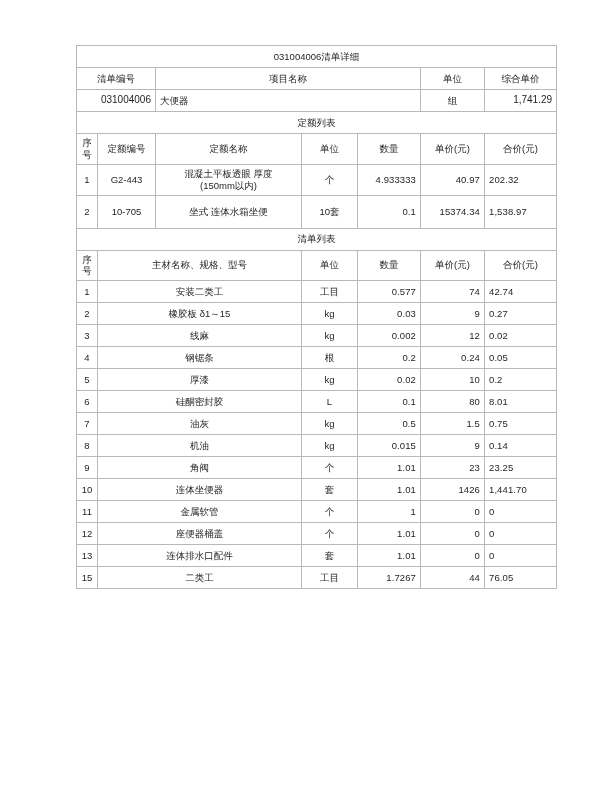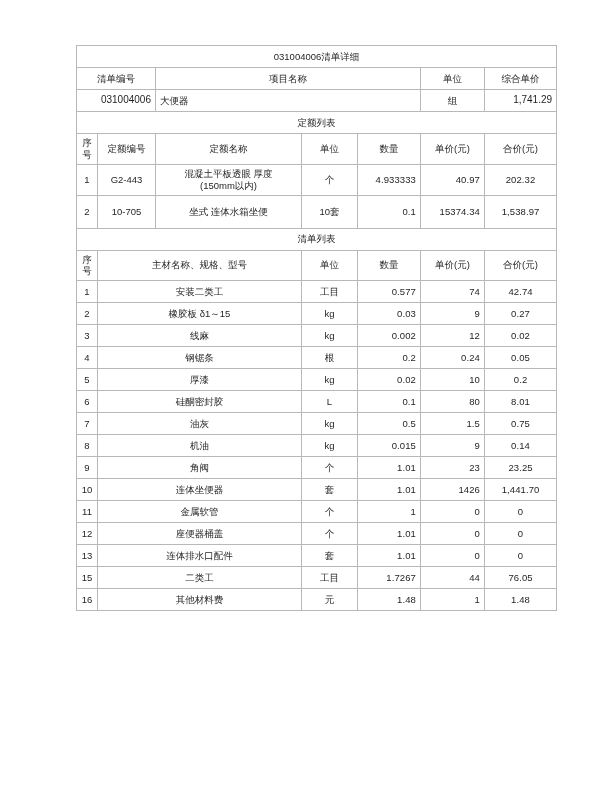--- a/index.html
+++ b/index.html
@@ -73,21 +73,21 @@
   .summary-row td.price { text-align: right; font-size: 10px; }
 
   
   .data-row td { height: 15px; }
   .data-row td.seq  { text-align: center; }
   .data-row td.code { text-align: center; }
   .data-row td.name { text-align: center; }
   .data-row td.unit { text-align: center; }
   .data-row td.qty  { text-align: right; }
   .data-row td.up   { text-align: right; }
-  .data-row td.tot  { text-align: center; }
+  .data-row td.tot  { text-align: left; }
   .tall td { height: 38px; }
   .namewrap { white-space: pre-line; }
 </style>
 </head>
 <body>
 
 <div class="page">
   <div class="sheet">
     <table class="detail">
       <colgroup>
@@ -273,24 +273,16 @@
             <td class="tot num">0</td>
           </tr>
           <tr class="data-row">
             <td class="seq">15</td>
             <td class="name" colspan="2">二类工</td>
             <td class="unit">工目</td>
             <td class="qty num">1.7267</td>
             <td class="up num">44</td>
             <td class="tot num">76.05</td>
           </tr>
-          <tr class="data-row">
-            <td class="seq">16</td>
-            <td class="name" colspan="2">其他材料费</td>
-            <td class="unit">元</td>
-            <td class="qty num">1.48</td>
-            <td class="up num">1</td>
-            <td class="tot num">1.48</td>
-          </tr>
         </tbody>
     </table>
   </div>
 </div>
 
 </body></html>

